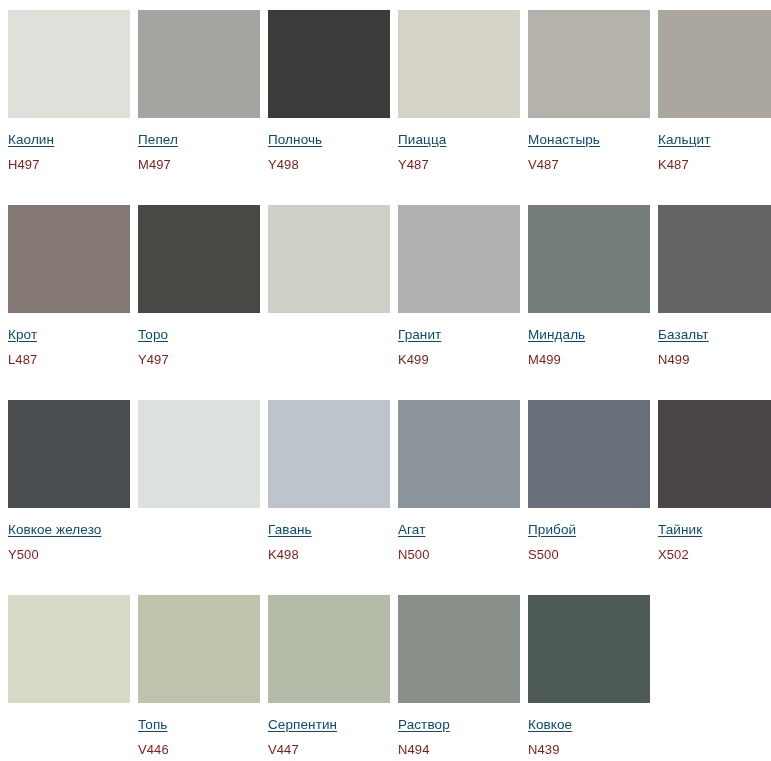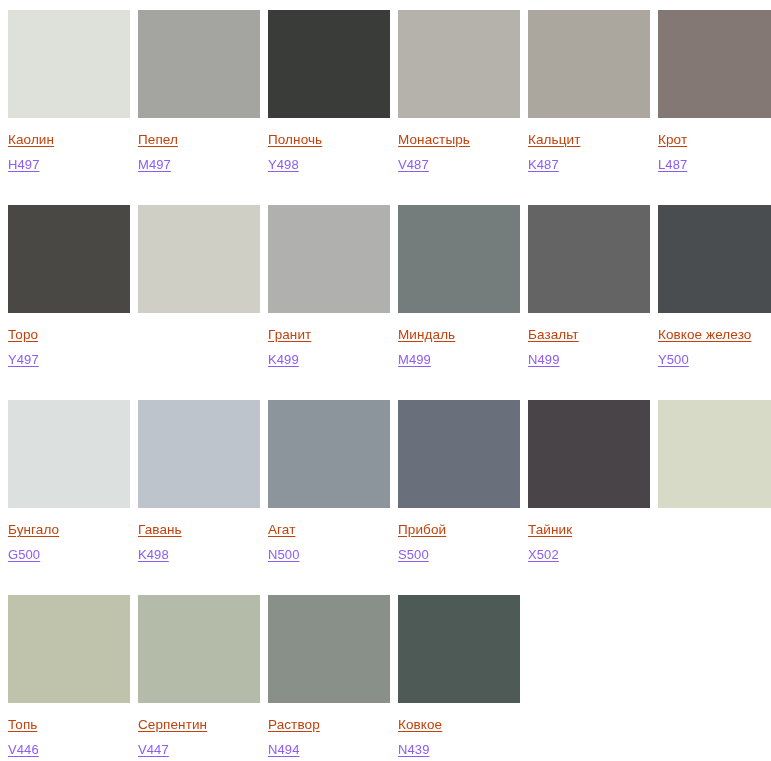--- a/index.html
+++ b/index.html
@@ -36,32 +36,31 @@
   }
   .swatch-meta {
     padding-top: 13px;
     display: flex;
     flex-direction: column;
     align-items: flex-start;
   }
   .swatch-name {
     font-size: 13.5px;
     line-height: 17px;
-    color: #c2410c;
+    color: #0c4a6e;
     text-decoration: underline;
     text-underline-offset: 2px;
     cursor: pointer;
     white-space: nowrap;
     letter-spacing: 0.1px;
   }
   .swatch-code {
     font-size: 13px;
     line-height: 16px;
-    color: #8b5cf6;
-    text-decoration: underline;
+    color: #7f1d1d;
     text-underline-offset: 2px;
     cursor: pointer;
     margin-top: 9px;
     letter-spacing: 0.1px;
   }
 </style>
 </head>
 <body>
 
 <div id="palette-grid">
@@ -80,20 +79,27 @@
       </div>
     </div>
     <div class="swatch-card">
       <div class="swatch-chip" style="background-color: rgb(58, 60, 57);"></div>
       <div class="swatch-meta">
         <span class="swatch-name">Полночь</span>
         <span class="swatch-code">Y498</span>
       </div>
     </div>
     <div class="swatch-card">
+      <div class="swatch-chip" style="background-color: rgb(213, 211, 200);"></div>
+      <div class="swatch-meta">
+        <span class="swatch-name">Пиацца</span>
+        <span class="swatch-code">Y487</span>
+      </div>
+    </div>
+    <div class="swatch-card">
       <div class="swatch-chip" style="background-color: rgb(181, 178, 171);"></div>
       <div class="swatch-meta">
         <span class="swatch-name">Монастырь</span>
         <span class="swatch-code">V487</span>
       </div>
     </div>
     <div class="swatch-card">
       <div class="swatch-chip" style="background-color: rgb(171, 166, 158);"></div>
       <div class="swatch-meta">
         <span class="swatch-name">Кальцит</span>
@@ -140,24 +146,20 @@
     </div>
     <div class="swatch-card">
       <div class="swatch-chip" style="background-color: rgb(74, 77, 80);"></div>
       <div class="swatch-meta">
         <span class="swatch-name">Ковкое железо</span>
         <span class="swatch-code">Y500</span>
       </div>
     </div>
     <div class="swatch-card">
       <div class="swatch-chip" style="background-color: rgb(220, 225, 224);"></div>
-      <div class="swatch-meta">
-        <span class="swatch-name">Бунгало</span>
-        <span class="swatch-code">G500</span>
-      </div>
     </div>
     <div class="swatch-card">
       <div class="swatch-chip" style="background-color: rgb(189, 196, 203);"></div>
       <div class="swatch-meta">
         <span class="swatch-name">Гавань</span>
         <span class="swatch-code">K498</span>
       </div>
     </div>
     <div class="swatch-card">
       <div class="swatch-chip" style="background-color: rgb(139, 149, 155);"></div>

